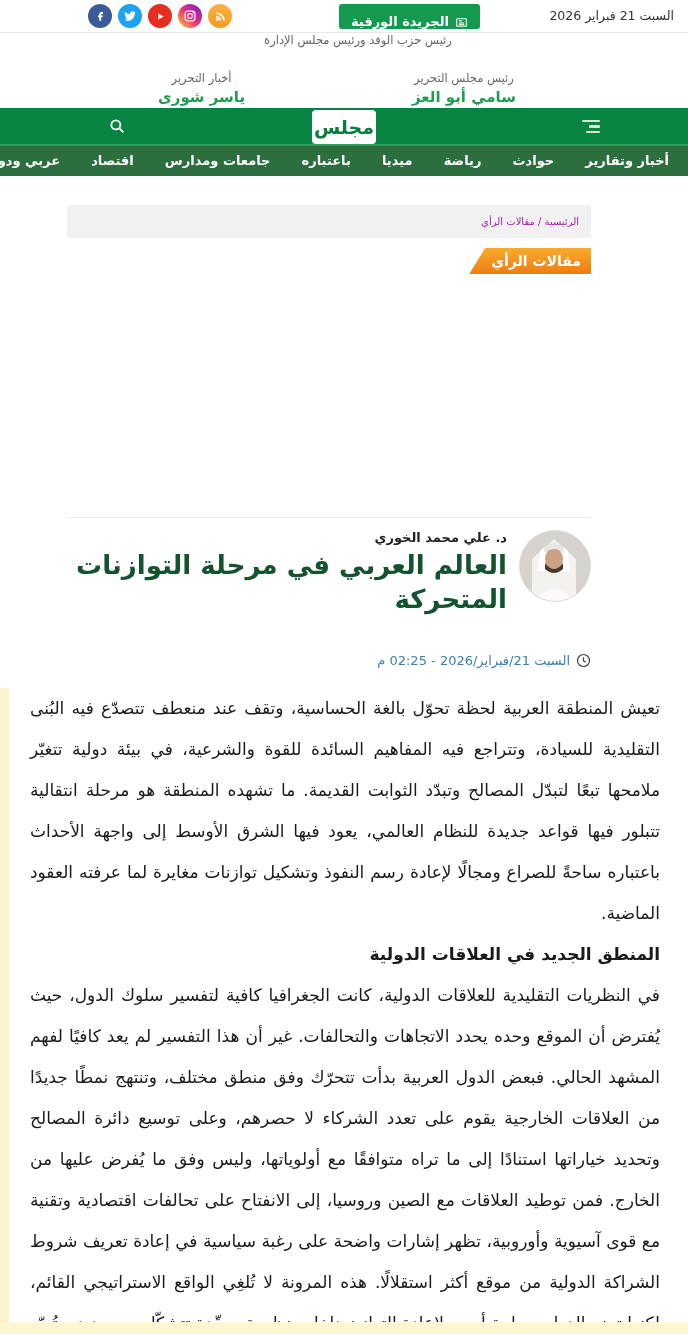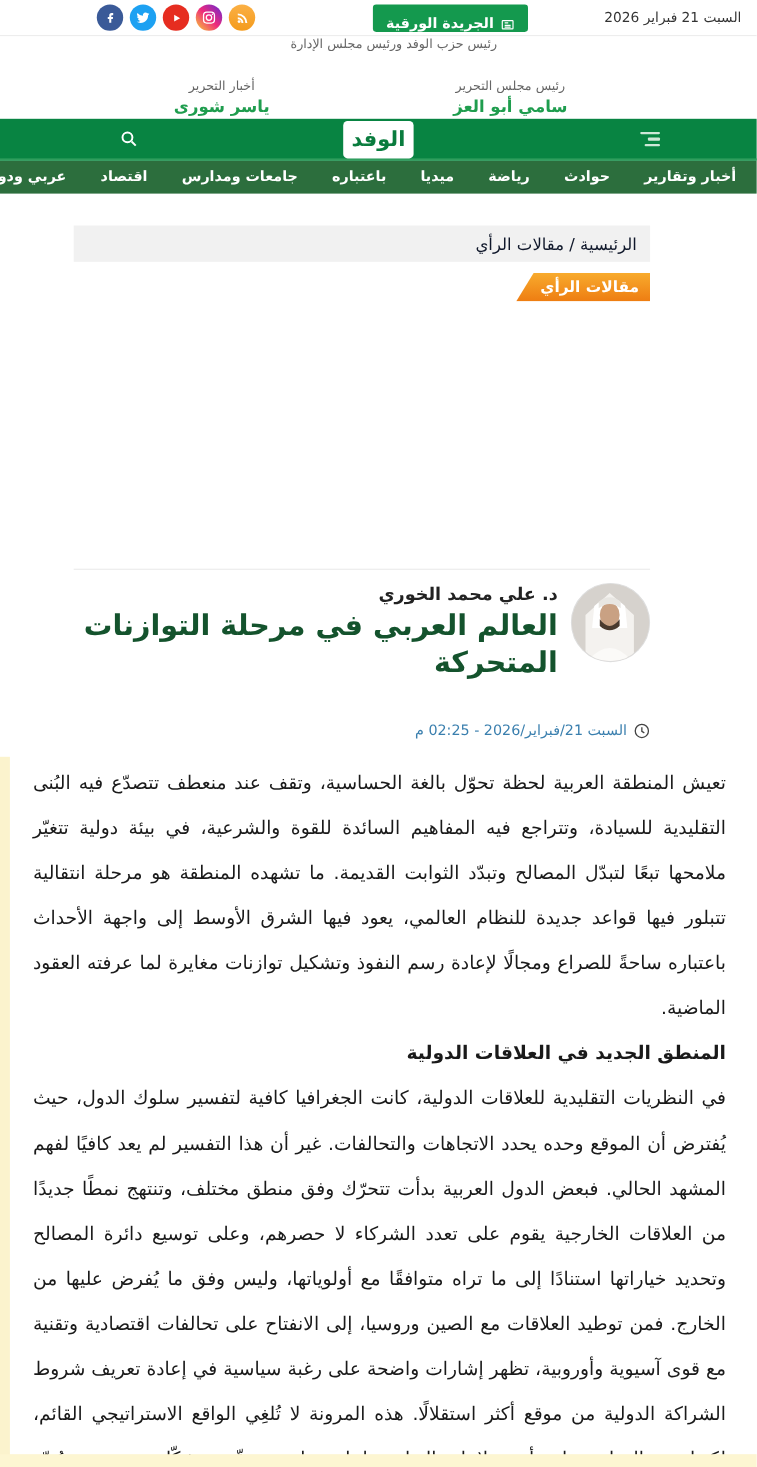--- a/index.html
+++ b/index.html
@@ -42,36 +42,36 @@
 
   
   .menubar { height:30px; background:#2c6e3d; white-space:nowrap; overflow:hidden;
     padding-right:6px; direction:rtl; }
   .menu-item { display:inline-block; color:#fff; font-size:13px; font-weight:bold;
     line-height:30px; padding:0 13px; cursor:pointer; }
 
   
   .crumb-bar { margin:29px 97px 0 67px; height:33px; background:#f1f1f1; direction:rtl;
     display:flex; align-items:center; padding:0 12px; }
-  .crumb-text { font-size:15px; color:#0f172a; cursor:pointer; }
+  .crumb-text { font-size:10px; color:#a21caf; cursor:pointer; }
 
   
   .badge-wrap { margin:10px 97px 0 67px; direction:rtl; }
   .cat-badge { display:inline-block; min-width:116px; height:26px; line-height:26px;
     background:linear-gradient(180deg,#f8ab2d,#ee7d12); color:#fff; font-size:14px; font-weight:bold;
     text-align:center; padding:0 10px 0 22px; cursor:pointer;
     clip-path:polygon(100% 0, 100% 100%, 0 100%, 16px 0); }
 
   
   .art-head { margin:243px 97px 0 67px; border-top:1px solid #eaeaea; padding-top:12px;
     display:flex; gap:12px; align-items:flex-start; direction:rtl; }
   .avatar { width:72px; height:72px; border-radius:50%; overflow:hidden; flex:0 0 72px;
     border:1px solid #ddd; cursor:pointer; background:#d6d2cd; }
   .art-meta { flex:1; }
-  .author { font-size:16px; font-weight:bold; color:#222; cursor:pointer; }
+  .author { font-size:13px; font-weight:bold; color:#222; cursor:pointer; }
   .art-title { font-size:26px; font-weight:bold; color:#14532d; line-height:1.32; margin-top:3px; }
 
   .date-row { margin:36px 97px 0 67px; direction:rtl; display:flex; align-items:center; gap:6px; }
   .date-text { font-size:13px; color:#3a7fae; }
 
   
   .art-body { margin:20px 28px 0 30px; direction:rtl; text-align:justify; color:#1a1a1a;
     font-size:17px; line-height:41px; }
   .art-body p { margin:0; }
   .subhead { font-weight:bold; }
@@ -146,21 +146,21 @@
   </div>
 
   <div class="navbar">
     <div class="search-btn">
       <svg width="18" height="18" viewBox="0 0 24 24" fill="none" stroke="#fff" stroke-width="2.4">
         <circle cx="10.5" cy="10.5" r="6"></circle>
           <line x1="15.5" y1="15.5" x2="20.5" y2="20.5"></line>
       </svg>
     </div>
     <div class="logo-box">
-      <span class="logo-text">الوفد</span>
+      <span class="logo-text">مجلس</span>
     </div>
     <div class="burger">
       <div class="b1"></div>
         <div class="b2"></div>
         <div class="b3"></div>
     </div>
   </div>
 
   <nav class="menubar">
     <span class="menu-item">أخبار وتقارير</span>

